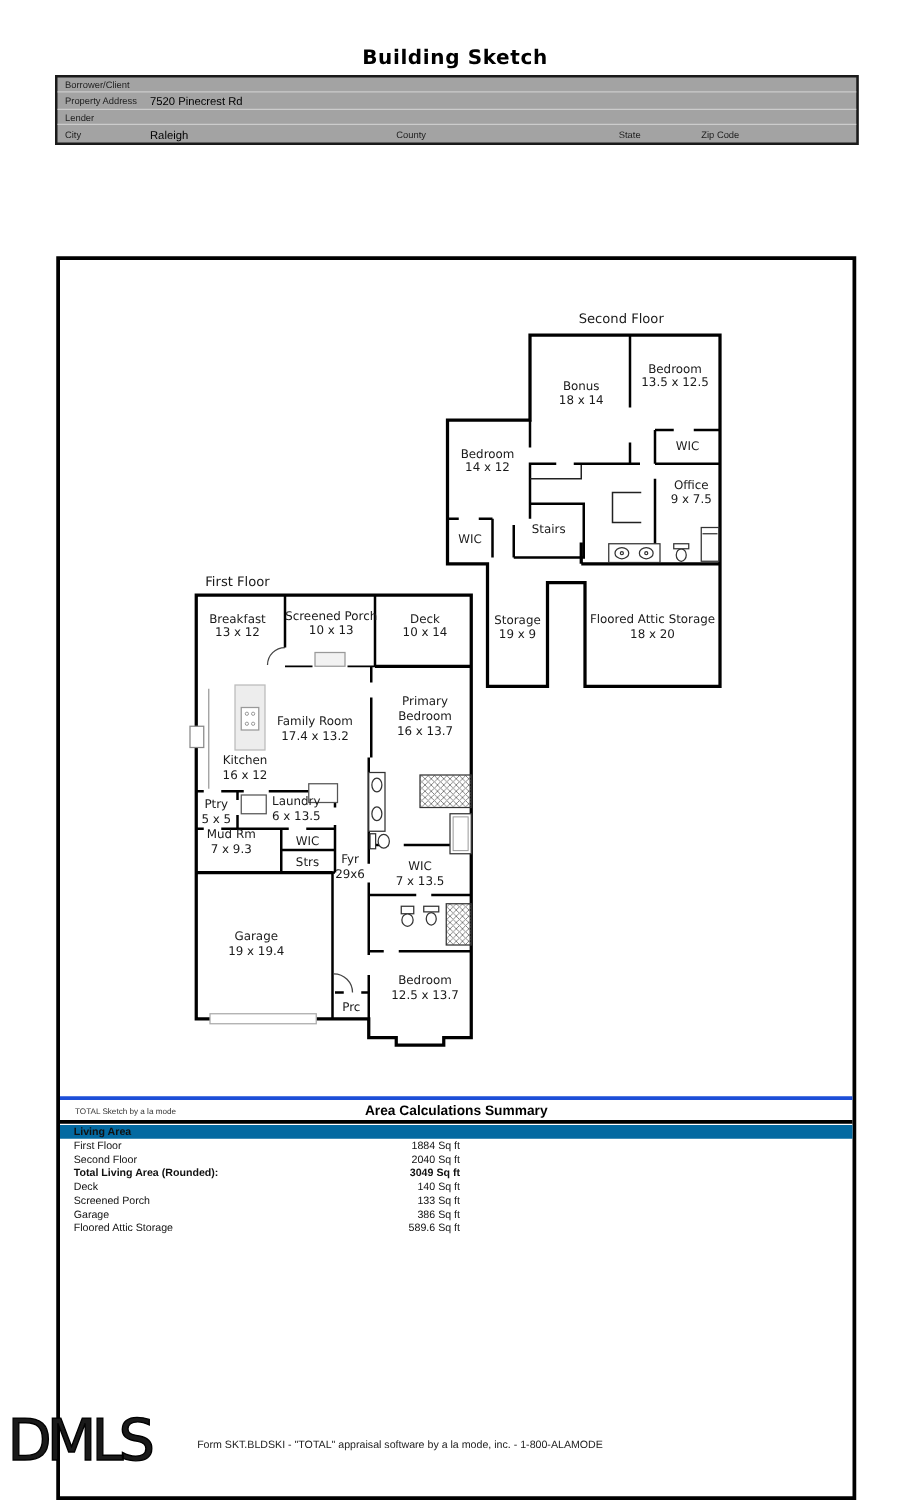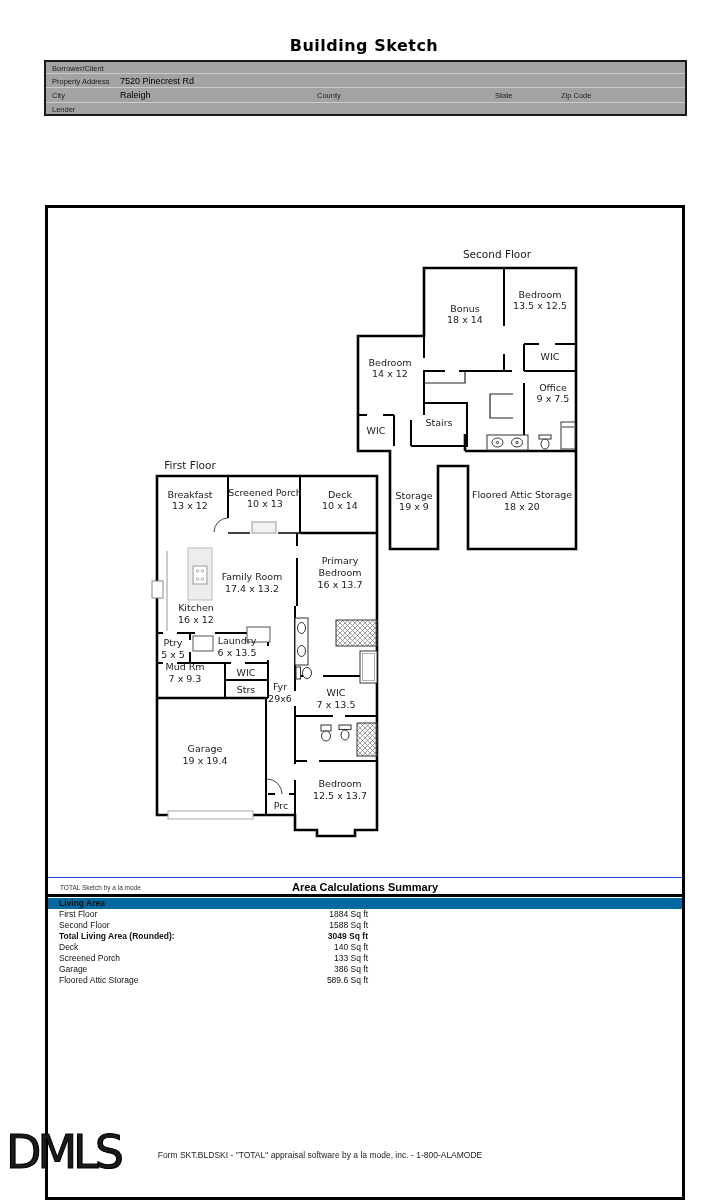--- a/index.html
+++ b/index.html
@@ -27,21 +27,21 @@
   .sketch-box {
     position:absolute; left:45px; top:205px; width:640px; height:995px;
     border:3px solid #000; background:#fff;
   }
   .sketch-svg { position:absolute; left:0; top:0; }
   svg text { font-family:"DejaVu Sans", sans-serif; fill:#1a1a1a; }
   .room-label { font-size:9.5px; }
   .floor-title { font-size:10.5px; }
   
   .summary {
-    position:absolute; left:0; top:669px; width:100%; border-top:1px solid #1d4ed8;
+    position:absolute; left:0; top:669px; width:100%; border-top:3px solid #1d4ed8;
   }
   .summary-header { position:relative; height:19px; border-bottom:3px solid #000; }
   .attribution { position:absolute; left:12px; top:6px; font-size:6.5px; color:#333; }
   .summary-title { position:absolute; left:0; top:3px; width:100%; text-align:center;
     font-weight:bold; font-size:11px; color:#000; }
   .band { height:11px; background:#0369a1; font-weight:bold; font-size:8.5px;
     line-height:11px; padding-left:11px; margin-top:1px; }
   .srow { position:relative; height:11px; font-size:8.5px; line-height:11px; }
   .srow .lbl { position:absolute; left:11px; white-space:nowrap; }
   .srow .val { position:absolute; left:120px; width:200px; text-align:right; }
@@ -59,29 +59,29 @@
 <div class="page-title">Building Sketch</div>
 
 <div class="info-table">
   <div class="info-row ir1">
     <span class="cell-label" style="left:6px">Borrower/Client</span>
   </div>
   <div class="info-row ir2">
     <span class="cell-label" style="left:6px">Property Address</span>
     <span class="cell-value" style="left:74px">7520 Pinecrest Rd</span>
   </div>
+  <div class="info-row ir4">
+    <span class="cell-label" style="left:6px">Lender</span>
+  </div>
   <div class="info-row ir3">
     <span class="cell-label" style="left:6px">City</span>
     <span class="cell-value" style="left:74px">Raleigh</span>
     <span class="cell-label" style="left:271px">County</span>
     <span class="cell-label" style="left:449px">State</span>
     <span class="cell-label" style="left:515px">Zip Code</span>
-  </div>
-  <div class="info-row ir4">
-    <span class="cell-label" style="left:6px">Lender</span>
   </div>
 </div>
 
 <div class="sketch-box">
   <svg class="sketch-svg" width="634" height="666" viewBox="3 0 634 666">
     <defs>
       <pattern id="hatch" width="5" height="5" patternUnits="userSpaceOnUse">
         <path d="M0,5 L5,0 M0,0 L5,5" stroke="#777" stroke-width="0.7"></path>
       </pattern>
     </defs>
@@ -224,21 +224,21 @@
       <span class="attribution">TOTAL Sketch by a la mode</span>
       <div class="summary-title">Area Calculations Summary</div>
     </div>
     <div class="band">Living Area</div>
     <div class="srow">
       <span class="lbl">First Floor</span>
       <span class="val">1884 Sq ft</span>
     </div>
     <div class="srow">
       <span class="lbl">Second Floor</span>
-      <span class="val">1588 Sq ft</span>
+      <span class="val">2040 Sq ft</span>
     </div>
     <div class="srow total">
       <span class="lbl">Total Living Area (Rounded):</span>
       <span class="val">3049 Sq ft</span>
     </div>
     <div class="srow">
       <span class="lbl">Deck</span>
       <span class="val">140 Sq ft</span>
     </div>
     <div class="srow">

